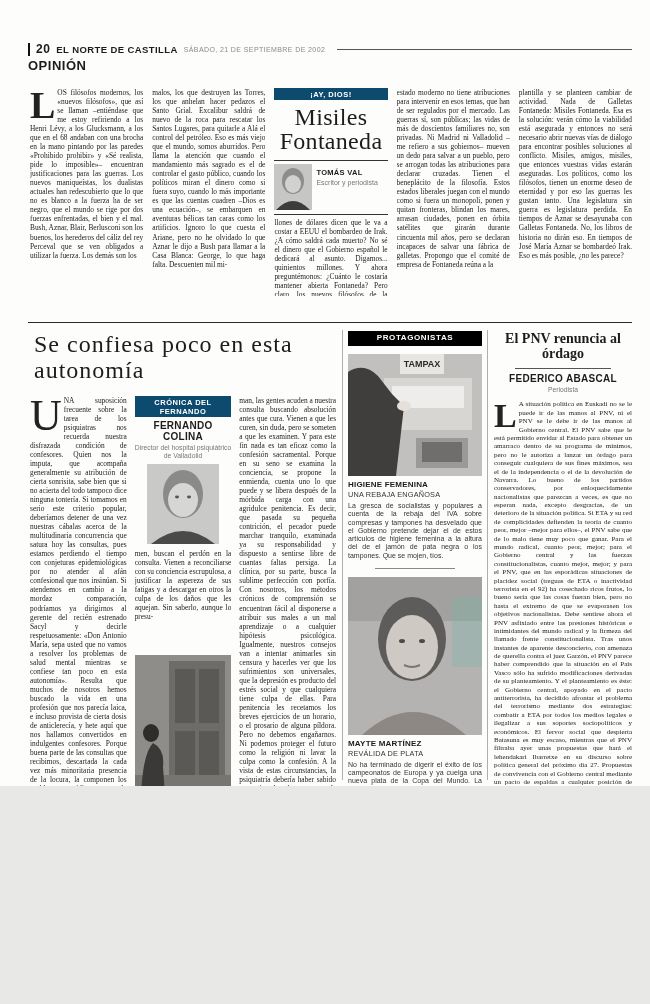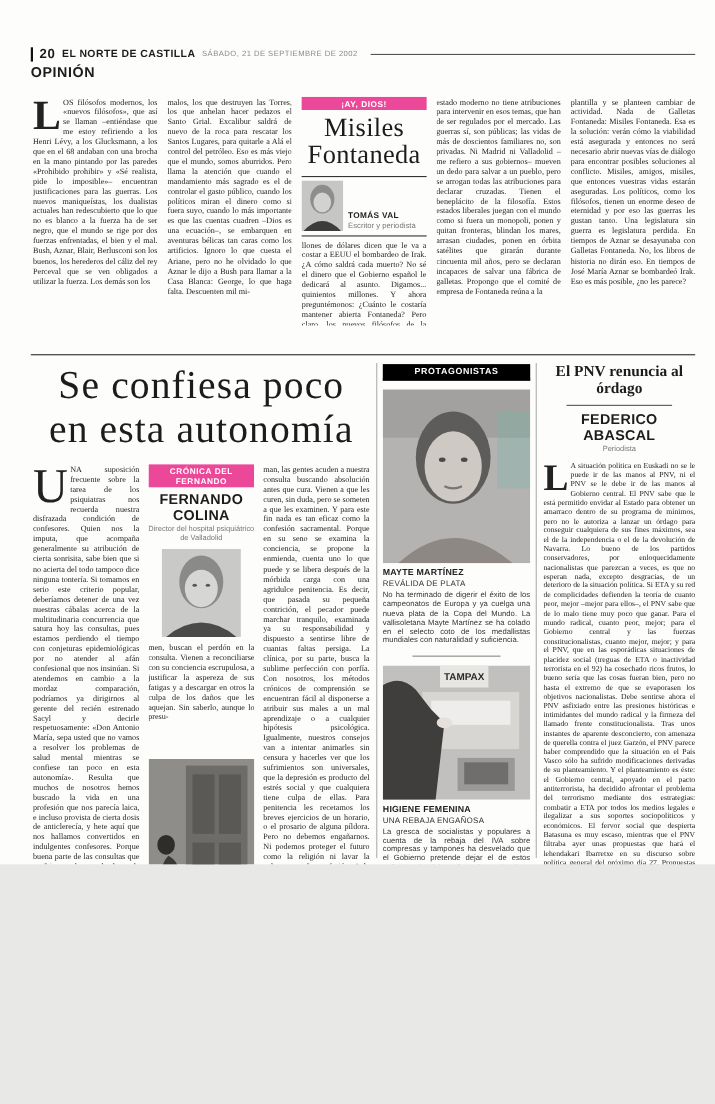--- a/index.html
+++ b/index.html
@@ -14,41 +14,41 @@
   .masthead .bar { width:2px; height:13px; background:#111; }
   .pagenum { font-size:12px; font-weight:bold; letter-spacing:.5px; }
   .mastname { font-size:9.5px; font-weight:bold; letter-spacing:.4px; }
   .mastdate { font-size:7px; color:#8a8a8a; letter-spacing:.4px; }
   .mastrule { flex:1; border-top:1px solid #555; margin-left:6px; }
   .section-title { position:absolute; top:58px; left:28px; font-family:"Liberation Sans", sans-serif; font-size:13px; font-weight:bold; letter-spacing:.5px; }
   
   .btxt { font-size:7.4px; line-height:1.22; text-align:justify; color:#222; }
   .dc { float:left; font-size:38px; line-height:.82; padding:2px 2px 0 0; font-weight:bold; }
   .dc-light { font-weight:normal; font-size:44px; }
-  .kicker { background:#ec4899; color:#fff; font-family:"Liberation Sans", sans-serif; font-weight:bold; font-size:7.5px; text-align:center; padding:2px 0 1px; letter-spacing:.5px; }
+  .kicker { background:#0c4a6e; color:#fff; font-family:"Liberation Sans", sans-serif; font-weight:bold; font-size:7.5px; text-align:center; padding:2px 0 1px; letter-spacing:.5px; }
   
   .top-article { position:absolute; top:88px; left:30px; width:602px; height:228px; display:flex; gap:9px; }
   .top-article .col { flex:1; overflow:hidden; }
   .center-col .headline { font-size:24px; text-align:center; line-height:1.02; margin:5px 0 6px; letter-spacing:.3px; }
-  .author-block { border-top:1px solid #333; padding-top:3px; display:flex; gap:4px; margin-bottom:4px;align-items:flex-end; }
+  .author-block { border-top:1px solid #333; padding-top:3px; display:flex; gap:4px; margin-bottom:4px; }
   .author-meta { font-family:"Liberation Sans", sans-serif; padding-top:4px; }
   .author-name { font-size:7.5px; font-weight:bold; letter-spacing:.3px; }
   .author-role { font-size:7px; color:#777; line-height:1.2; margin-top:2px; }
   .author-rule { border-top:1px solid #333; margin:2px 0 3px; }
   
   .main-divider { position:absolute; top:322px; left:28px; right:18px; border-top:1px solid #2a2a2a; }
   .vline { position:absolute; top:330px; bottom:6px; width:1px; background:#aeaeae; }
   .vline1 { left:342px; } .vline2 { left:487px; }
   
   .confession { position:absolute; top:331px; left:30px; width:306px; }
-  .confession .headline { font-size:36px; text-align:center; line-height:1.1; letter-spacing:1px; padding:0 4px; }
+  .confession .headline { font-size:24px; line-height:1.1; letter-spacing:1px; padding:0 4px; }
   .confession-body { margin-top:12px; display:flex; gap:8px; height:579px; overflow:hidden; }
   .confession-body .col { flex:1; overflow:hidden; }
   .c-byline { text-align:center; font-family:"Liberation Sans", sans-serif; margin-top:3px; }
-  .c-byline .author-name { font-size:13px; }
+  .c-byline .author-name { font-size:10px; }
   .c-byline .author-role { font-size:6.8px; }
   .colina-photo-wrap { margin:4px auto 5px; width:72px; }
   .door-photo-wrap { margin:4px 0 6px; }
   .pullquote { font-family:"Liberation Sans", sans-serif; text-align:center; font-size:10.5px; line-height:1.25; color:#111; padding:0 1px; }
   .pullquote .pq-bold { font-weight:bold; display:block; margin-top:11px; }
   .pq-rule { width:70%; margin:6px auto 0; border-top:1px solid #666; }
   
   .protagonistas { position:absolute; top:331px; left:348px; width:134px; font-family:"Liberation Sans", sans-serif; }
   .prota-header { background:#000; color:#fff; font-size:8px; font-weight:bold; text-align:center; padding:2px 0; letter-spacing:.6px; border-bottom:2px solid #000; }
   .prota-item { margin-top:8px; }
@@ -165,58 +165,58 @@
         </div>
       </div>
       <div class="col btxt">
         <span>man, las gentes acuden a nuestra consulta buscando absolución antes que cura. Vienen a que les curen, sin duda, pero se someten a que les examinen. Y para este fin nada es tan eficaz como la confesión sacramental. Porque en su seno se examina la conciencia, se propone la enmienda, cuenta uno lo que puede y se libera después de la mórbida carga con una agridulce penitencia. Es decir, que pasada su pequeña contrición, el pecador puede marchar tranquilo, examinada ya su responsabilidad y dispuesto a sentirse libre de cuantas faltas persiga. La clínica, por su parte, busca la sublime perfección con porfía. Con nosotros, los métodos crónicos de comprensión se encuentran fácil al disponerse a atribuir sus males a un mal aprendizaje o a cualquier hipótesis psicológica. Igualmente, nuestros consejos van a intentar animarles sin censura y hacerles ver que los sufrimientos son universales, que la depresión es producto del estrés social y que cualquiera tiene culpa de ellas. Para penitencia les recetamos los breves ejercicios de un horario, o el prosario de alguna píldora. Pero no debemos engañarnos. Ni podemos proteger el futuro como la religión ni lavar la culpa como la confesión. A la vista de estas circunstancias, la psiquiatría debería haber sabido renunciar al poder que concede la confianza y devoción de la sociedad moderna en sus fueros, mientras nuestros pacientes, con la ayuda de nuestra dirección a la conciencia, se paran a mirar a los otros antes de quejarse de la culpa.</span>
       </div>
     </div>
   </div>
 
   <div class="protagonistas">
     <div class="prota-header">PROTAGONISTAS</div>
+
+    <div class="prota-item">
+      <svg class="ph" width="134" height="122" viewBox="0 0 134 122">
+        <rect width="134" height="122" fill="#c2c0be"></rect>
+        <rect x="52" y="0" width="44" height="20" fill="#e8e6e2"></rect>
+        <text x="74" y="13" font-size="9" font-weight="bold" fill="#2a2a2a" text-anchor="middle">TAMPAX</text>
+        <rect x="36" y="24" width="88" height="52" fill="#d8d6d2"></rect>
+        <rect x="44" y="32" width="72" height="22" fill="#efedeb"></rect>
+        <rect x="68" y="84" width="52" height="30" fill="#9b9997"></rect>
+        <rect x="74" y="88" width="40" height="20" fill="#706e6c"></rect>
+        <path d="M0 122 L0 18 Q16 8 30 22 L44 40 L56 52 L48 122 Z" fill="#3f3e3c"></path>
+        <ellipse cx="56" cy="52" rx="7" ry="5" fill="#e6e0da"></ellipse>
+      </svg>
+      <div class="prota-name">HIGIENE FEMENINA</div>
+      <div class="prota-sub">UNA REBAJA ENGAÑOSA</div>
+      <div class="prota-text">La gresca de socialistas y populares a cuenta de la rebaja del IVA sobre compresas y tampones ha desvelado que el Gobierno pretende dejar el de estos artículos de higiene femenina a la altura del de el jamón de pata negra o los tampones. Que se mojen, tíos.</div>
+      <div class="prota-sep"></div>
+    </div>
 
     <div class="prota-item">
       <svg class="ph" width="134" height="158" viewBox="0 0 134 158">
         <rect width="134" height="158" fill="#b5b3b1"></rect>
         <rect x="0" y="0" width="134" height="44" fill="#a3a19f"></rect>
         <ellipse cx="64" cy="62" rx="34" ry="42" fill="#5e5c5a"></ellipse>
         <ellipse cx="64" cy="70" rx="26" ry="32" fill="#cfc9c3"></ellipse>
         <ellipse cx="54" cy="64" rx="3" ry="2" fill="#4b4a48"></ellipse>
         <ellipse cx="74" cy="64" rx="3" ry="2" fill="#4b4a48"></ellipse>
         <path d="M56 88 Q64 92 72 88" stroke="#7c7672" stroke-width="2" fill="none"></path>
         <path d="M14 158 Q64 112 118 158 Z" fill="#8e8884"></path>
         <rect x="104" y="20" width="30" height="70" fill="#79b5a9" opacity=".35"></rect>
       </svg>
       <div class="prota-name">MAYTE MARTÍNEZ</div>
       <div class="prota-sub">REVÁLIDA DE PLATA</div>
       <div class="prota-text">No ha terminado de digerir el éxito de los campeonatos de Europa y ya cuelga una nueva plata de la Copa del Mundo. La vallisoletana Mayte Martínez se ha colado en el selecto coto de los medallistas mundiales con naturalidad y suficiencia.</div>
       <div class="prota-sep"></div>
     </div>
 
     <div class="prota-item">
-      <svg class="ph" width="134" height="122" viewBox="0 0 134 122">
-        <rect width="134" height="122" fill="#c2c0be"></rect>
-        <rect x="52" y="0" width="44" height="20" fill="#e8e6e2"></rect>
-        <text x="74" y="13" font-size="9" font-weight="bold" fill="#2a2a2a" text-anchor="middle">TAMPAX</text>
-        <rect x="36" y="24" width="88" height="52" fill="#d8d6d2"></rect>
-        <rect x="44" y="32" width="72" height="22" fill="#efedeb"></rect>
-        <rect x="68" y="84" width="52" height="30" fill="#9b9997"></rect>
-        <rect x="74" y="88" width="40" height="20" fill="#706e6c"></rect>
-        <path d="M0 122 L0 18 Q16 8 30 22 L44 40 L56 52 L48 122 Z" fill="#3f3e3c"></path>
-        <ellipse cx="56" cy="52" rx="7" ry="5" fill="#e6e0da"></ellipse>
-      </svg>
-      <div class="prota-name">HIGIENE FEMENINA</div>
-      <div class="prota-sub">UNA REBAJA ENGAÑOSA</div>
-      <div class="prota-text">La gresca de socialistas y populares a cuenta de la rebaja del IVA sobre compresas y tampones ha desvelado que el Gobierno pretende dejar el de estos artículos de higiene femenina a la altura del de el jamón de pata negra o los tampones. Que se mojen, tíos.</div>
-      <div class="prota-sep"></div>
-    </div>
-
-    <div class="prota-item">
       <svg class="ph" width="134" height="92" viewBox="0 0 134 92">
         <rect width="134" height="92" fill="#9a9896"></rect>
         <rect x="0" y="0" width="134" height="22" fill="#b0aeac"></rect>
         <rect x="22" y="4" width="90" height="74" fill="#5f5e5c"></rect>
         <rect x="28" y="10" width="78" height="50" fill="#6c6b69"></rect>
         <rect x="30" y="36" width="16" height="12" fill="#8a8886" transform="rotate(45 38 42)"></rect>
         <rect x="52" y="64" width="30" height="9" fill="#cfcdc9"></rect>
         <rect x="24" y="66" width="10" height="8" fill="#c44" opacity=".55"></rect>
         <rect x="100" y="66" width="10" height="8" fill="#c44" opacity=".55"></rect>
         <rect x="0" y="78" width="134" height="14" fill="#7b7977"></rect>

